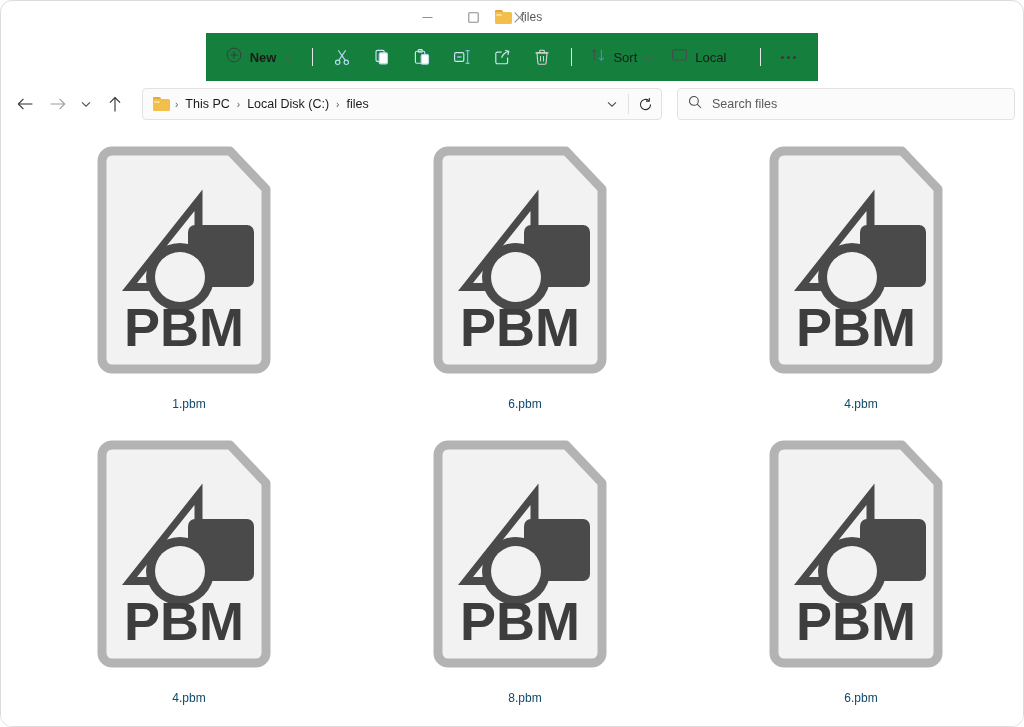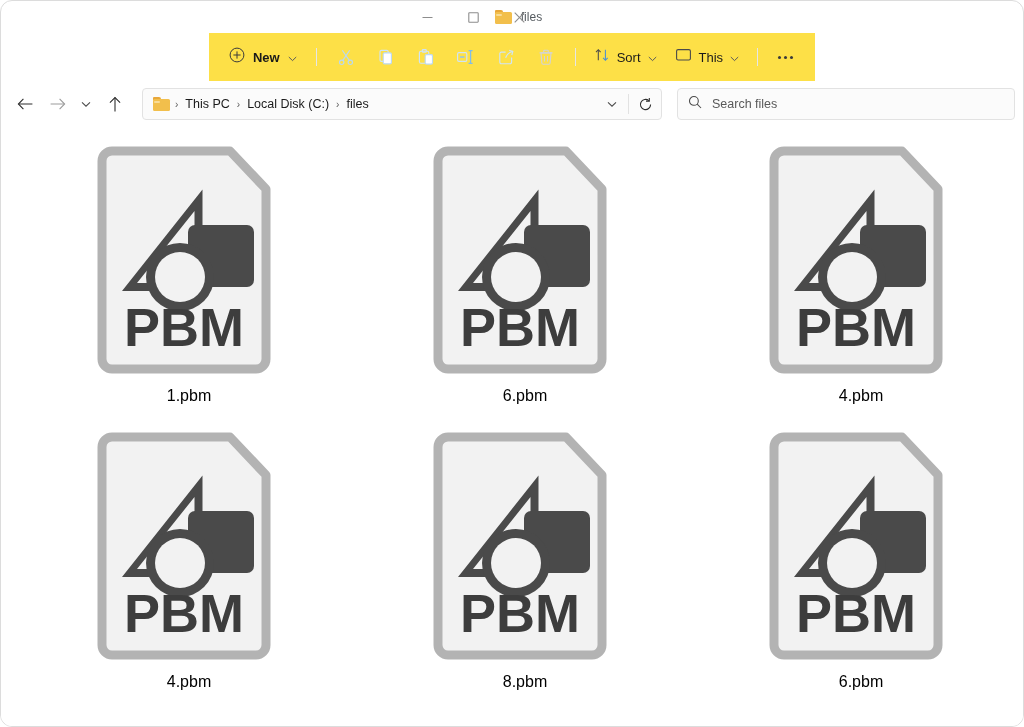--- a/index.html
+++ b/index.html
@@ -81,21 +81,21 @@
   .win-btn svg { display: block; }
 
   
   .commandbar {
     height: 48px;
     flex: 0 0 48px;
     display: flex;
     align-items: center;
     padding: 0 12px;
     gap: 0px;
-    background: #fde047;
+    background: #15803d;
   }
   .new-btn {
     height: 32px;
     display: flex;
     align-items: center;
     gap: 8px;
     padding: 0 10px 0 8px;
     border-radius: 4px;
     cursor: default;
   }
@@ -260,23 +260,23 @@
     cursor: default;
   }
   .file-icon-wrap {
     width: 192px;
     height: 240px;
     display: flex;
     align-items: center;
     justify-content: center;
   }
   .file-label {
-    margin-top: 8px;
-    font-size: 16px;
-    color: #000000;
+    margin-top: 16px;
+    font-size: 12px;
+    color: #0c4a6e;
     text-align: center;
     line-height: 16px;
     padding: 1px 5px;
     border-radius: 3px;
   }
 
   
   .statusbar {
     height: 28px;
     flex: 0 0 28px;
@@ -443,21 +443,21 @@
           </svg>
       </span>
     </div>
 
     <div class="tb-text-btn">
       <span>
         <svg width="17" height="16" viewBox="0 0 17 16">
           <rect x="1.6" y="2.6" width="13.8" height="10.4" rx="1.5" fill="none" stroke="#4a4a4a" stroke-width="1.1"></rect>
         </svg>
       </span>
-      <span class="label">This</span>
+      <span class="label">Local</span>
       <span class="chev">
         <svg width="9" height="6" viewBox="0 0 9 6">
             <polyline points="0.8,1 4.5,4.6 8.2,1" fill="none" stroke="#5a5a5a" stroke-width="1"></polyline>
           </svg>
       </span>
     </div>
 
     <span class="tb-sep"></span>
 
     <div class="dots-btn">

